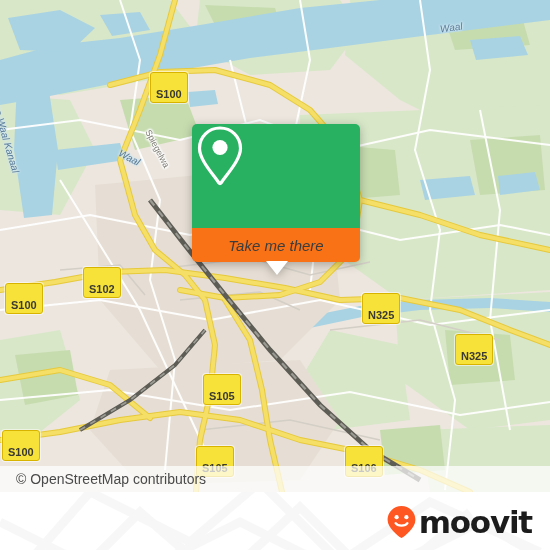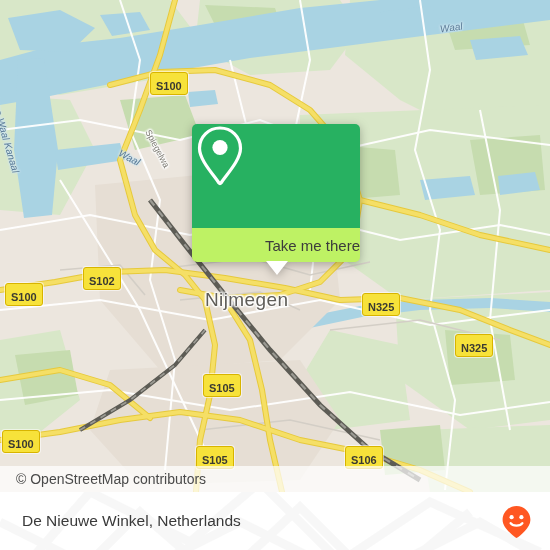--- a/index.html
+++ b/index.html
@@ -25,38 +25,38 @@
   .city{font-size:19px;color:#5f5d58;letter-spacing:.4px;}
   .water-label{color:#5a7a96;font-size:10px;font-style:italic;
     text-shadow:1px 0 2px #cfe6f0,-1px 0 2px #cfe6f0,0 1px 2px #cfe6f0,0 -1px 2px #cfe6f0;}
   .street-label{color:#7a7870;font-size:9px;}
 
   
   .shield{
     position:absolute;
     background:#f7e23a;border:1.6px solid #d8b400;border-radius:3px;
     color:#3a3a32;font-size:11px;font-weight:bold;
-    padding:7px 5px 2px 5px;line-height:12px;
+    padding:15px 5px 2px 5px;line-height:12px;
     box-shadow:0 0 0 1px rgba(255,255,255,.55);
     white-space:nowrap;
   }
 
   
   .callout{
     position:absolute;left:192px;top:124px;width:168px;
     filter:drop-shadow(0 2px 5px rgba(0,0,0,.28));
   }
   .callout-top{
     background:#27b161;border-radius:5px 5px 0 0;
     height:104px;display:flex;align-items:center;justify-content:center;
   }
   .callout-bottom{
-    background:#bef264;border-radius:0 0 5px 5px;
-    height:34px;display:flex;align-items:center;justify-content:flex-end;
-    color:#3c3c3c;font-size:15px;
+    background:#f97316;border-radius:0 0 5px 5px;
+    height:34px;display:flex;align-items:center;justify-content:center;
+    color:#3c3c3c;font-size:15px;font-style:italic;
   }
   .callout-tail{
     position:absolute;left:74px;top:137px;width:0;height:0;
     border-left:11px solid transparent;border-right:11px solid transparent;
     border-top:14px solid #ffffff;
   }
 
   
   .attrib{
     position:absolute;left:0;top:466px;width:550px;height:26px;
@@ -192,21 +192,20 @@
       </g>
 
       <g>
         <path d="M150,200 L185,245 L225,295 L270,350 L320,405 L370,450 L420,480" stroke="#5d5c55" stroke-width="5" fill="none"></path>
         <path d="M150,200 L185,245 L225,295 L270,350 L320,405 L370,450 L420,480" stroke="#9b9a93" stroke-width="2.2" stroke-dasharray="7 7" fill="none"></path>
         <path d="M80,430 L130,400 L175,365 L205,330" stroke="#5d5c55" stroke-width="4" fill="none"></path>
         <path d="M80,430 L130,400 L175,365 L205,330" stroke="#9b9a93" stroke-width="1.8" stroke-dasharray="6 6" fill="none"></path>
       </g>
     </svg>
 
-    <div class="maplabel city" style="left:205px;top:289px;">Nijmegen</div>
 
     <div class="maplabel water-label" style="left:440px;top:22px;transform:rotate(-8deg);">Waal</div>
     <div class="maplabel water-label" style="left:118px;top:152px;transform:rotate(28deg);">Waal</div>
     <div class="maplabel water-label" style="left:-2px;top:90px;transform:rotate(74deg);transform-origin:left top;">Maas-Waal Kanaal</div>
 
     <div class="maplabel street-label" style="left:152px;top:128px;transform:rotate(62deg);transform-origin:left top;">Spiegelwa</div>
 
     <div class="shield" style="left:150px;top:72px;">S100</div>
     <div class="shield" style="left:83px;top:267px;">S102</div>
     <div class="shield" style="left:5px;top:283px;">S100</div>
@@ -238,26 +237,26 @@
 
   <div class="footer">
     <svg class="footer-watermark" width="550" height="140" viewBox="0 0 550 140">
       <g stroke="#f1f1f1" stroke-width="9" fill="none">
         <path d="M20,120 L90,40 L190,90 L260,30 L340,110 L430,50 L540,100"></path>
         <path d="M60,140 L140,60 L220,130 L300,55 L380,135 L470,60"></path>
         <path d="M0,70 L120,130 L240,70 L360,130 L480,70 L550,110"></path>
       </g>
     </svg>
 
-    <div class="footer-title">De Nieuwe Winkel, Netherlands</div>
 
     <div class="logo">
       <svg width="31" height="34" viewBox="0 0 31 34">
         <path d="M15.5 1 C7.8 1 1.6 7.2 1.6 14.9 C1.6 22.6 12 30.5 14.6 32.6
                  C15.1 33 15.9 33 16.4 32.6 C19 30.5 29.4 22.6 29.4 14.9 C29.4 7.2 23.2 1 15.5 1 Z" fill="#ff5722"></path>
         <circle cx="10.6" cy="12.2" r="2.1" fill="#ffffff"></circle>
         <circle cx="20.4" cy="12.2" r="2.1" fill="#ffffff"></circle>
         <path d="M9.6 18.2 C11.6 21.4 19.4 21.4 21.4 18.2" stroke="#ffffff" stroke-width="2.3" fill="none" stroke-linecap="round"></path>
       </svg>
+      <span class="logo-word">moovit</span>
     </div>
   </div>
 
 </div>
 
 </body></html>

